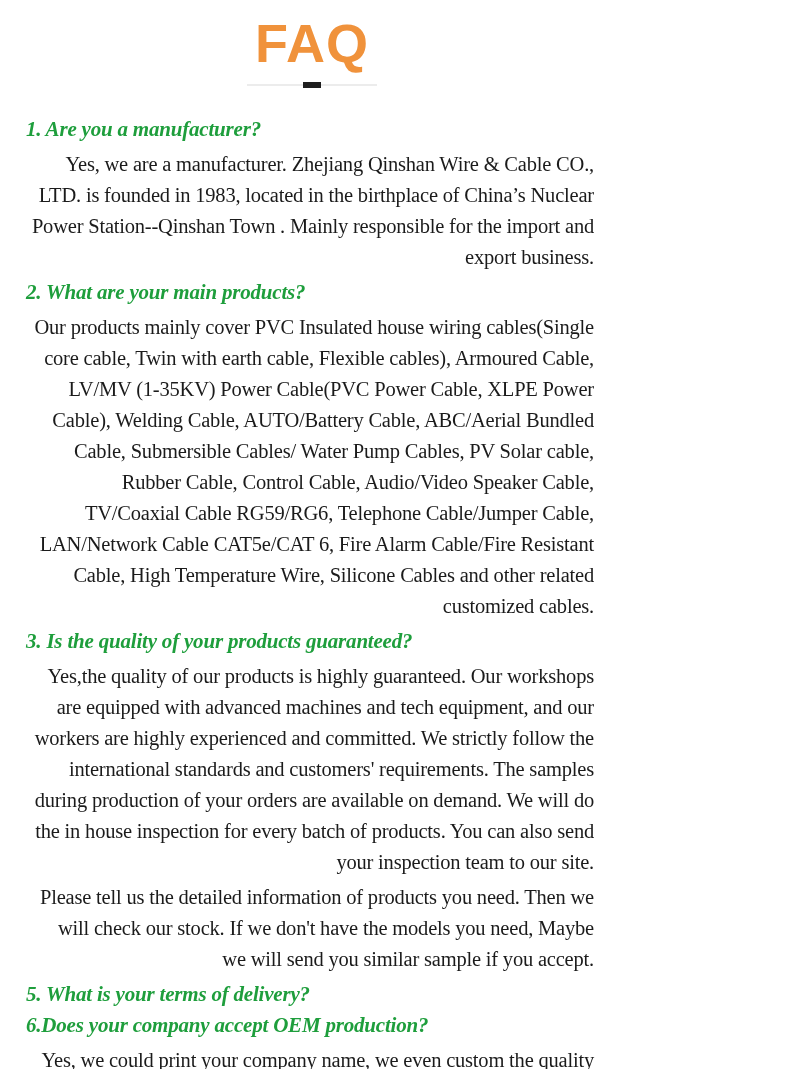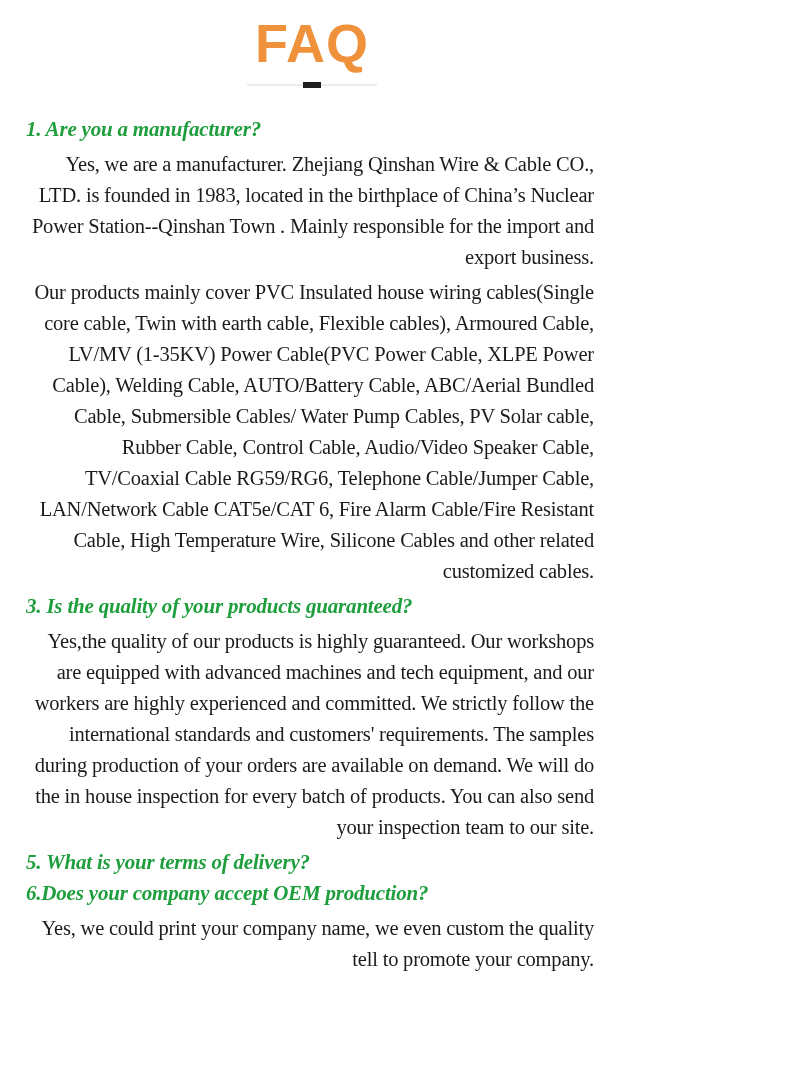--- a/index.html
+++ b/index.html
@@ -87,29 +87,31 @@
   </header>
 
   <main class="faq">
 
     <section class="faq-item">
       <h2 class="question">1. Are you a manufacturer?</h2>
       <p class="answer">Yes, we are a manufacturer. Zhejiang Qinshan Wire &amp; Cable CO., LTD. is founded in 1983, located in the birthplace of China’s Nuclear Power Station--Qinshan Town . Mainly responsible for the import and export business.</p>
     </section>
 
     <section class="faq-item">
+      <h2 class="question">2. What are your main products?</h2>
       <p class="answer">Our products mainly cover PVC Insulated house wiring cables(Single core cable, Twin with earth cable, Flexible cables), Armoured Cable, LV/MV (1-35KV) Power Cable(PVC Power Cable, XLPE Power Cable), Welding Cable, AUTO/Battery Cable, ABC/Aerial Bundled Cable, Submersible Cables/ Water Pump Cables, PV Solar cable, Rubber Cable, Control Cable, Audio/Video Speaker Cable, TV/Coaxial Cable RG59/RG6, Telephone Cable/Jumper Cable, LAN/Network Cable CAT5e/CAT 6, Fire Alarm Cable/Fire Resistant Cable, High Temperature Wire, Silicone Cables and other related customized cables.</p>
     </section>
 
     <section class="faq-item">
       <h2 class="question">3. Is the quality of your products guaranteed?</h2>
       <p class="answer">Yes,the quality of our products is highly guaranteed. Our workshops are equipped with advanced machines and tech equipment, and our workers are highly experienced and committed. We strictly follow the international standards and customers' requirements. The samples during production of your orders are available on demand. We will do the in house inspection for every batch of products. You can also send your inspection team to our site.</p>
     </section>
 
     <section class="faq-item">
+      <p class="answer">Please tell us the detailed information of products you need. Then we will check our stock. If we don't have the models you need, Maybe we will send you similar sample if you accept.</p>
     </section>
 
     <section class="faq-item">
       <h2 class="question">5. What is your terms of delivery?</h2>
     </section>
 
     <section class="faq-item">
       <h2 class="question">6.Does your company accept OEM production?</h2>
       <p class="answer">Yes, we could print your company name, we even custom the quality tell to promote your company.</p>
     </section>

